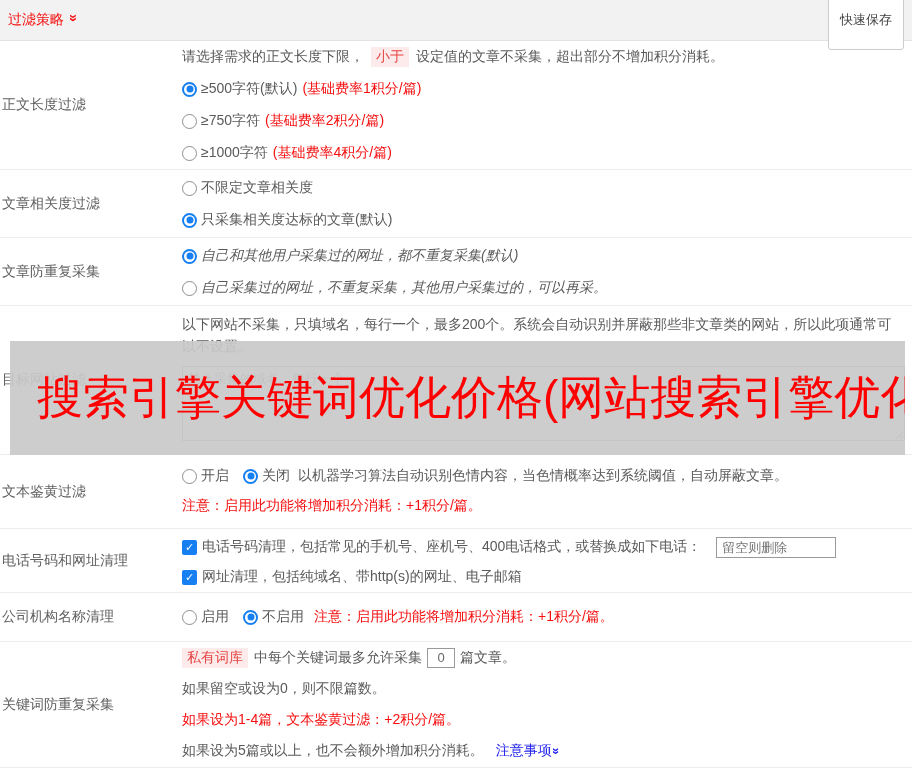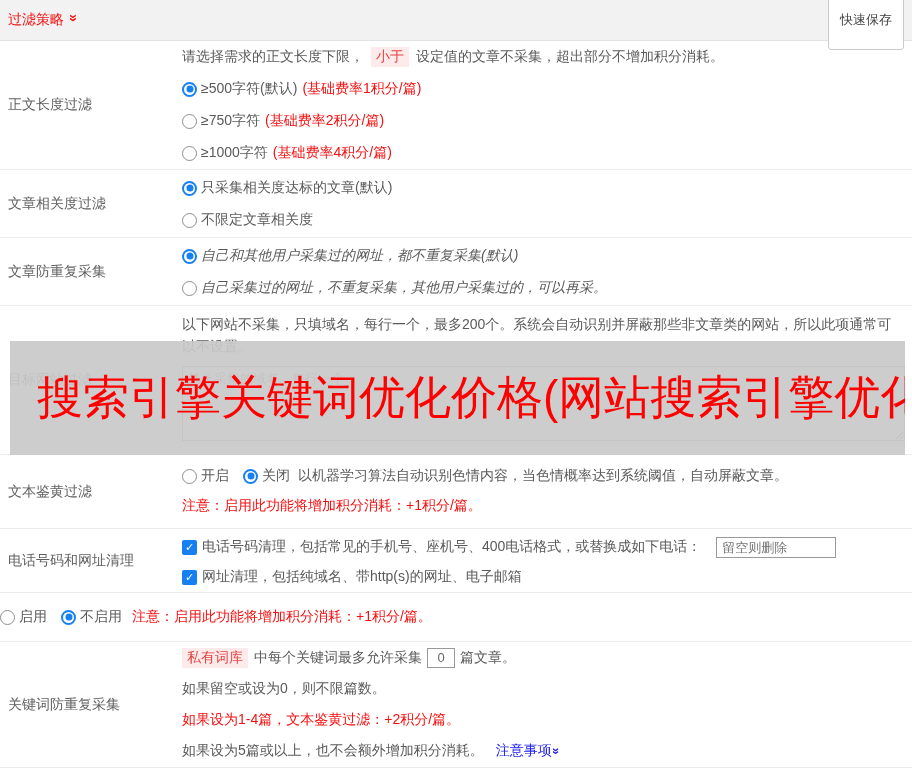--- a/index.html
+++ b/index.html
@@ -46,21 +46,21 @@
     cursor: pointer;
   }
   .row {
     display: flex;
     border-bottom: 1px solid #ececec;
     width: 100%;
   }
   .label-cell {
     flex: 0 0 182px;
     width: 182px;
-    padding-left: 8px;
+    padding-left: 2px;
     display: flex;
     align-items: center;
     color: #5f5f5f;
   }
   .content-cell { flex: 1; padding-right: 7px; min-width: 0; }
   .line { display: flex; align-items: center; white-space: nowrap; }
 
   .row-length   { height: 129px; }
   .row-length .line { height: 32px; }
   .row-rel      { height: 68px; }
@@ -216,26 +216,26 @@
       <span>≥1000字符</span>
       <span class="red note">(基础费率4积分/篇)</span>
     </div>
   </div>
 </div>
 
 <div class="row row-rel">
   <div class="label-cell">文章相关度过滤</div>
   <div class="content-cell">
     <div class="line">
+      <span class="radio"></span>
+      <span>不限定文章相关度</span>
+    </div>
+    <div class="line">
       <span class="radio on"></span>
       <span>只采集相关度达标的文章(默认)</span>
-    </div>
-    <div class="line">
-      <span class="radio"></span>
-      <span>不限定文章相关度</span>
     </div>
   </div>
 </div>
 
 <div class="row row-dedup">
   <div class="label-cell">文章防重复采集</div>
   <div class="content-cell">
     <div class="line">
       <span class="radio on"></span>
       <span>自己和其他用户采集过的网址，都不重复采集(默认)</span>
@@ -283,20 +283,21 @@
       <input class="phone-input" type="text" placeholder="留空则删除" style="">
     </div>
     <div class="line">
       <span class="checkbox">✓</span>
       <span>网址清理，包括纯域名、带http(s)的网址、电子邮箱</span>
     </div>
   </div>
 </div>
 
 <div class="row row-company">
+  <div class="label-cell">公司机构名称清理</div>
   <div class="content-cell">
     <div class="line">
       <span class="radio"></span>
       <span>启用</span>
       <span class="radio opt-gap on"></span>
       <span>不启用</span>
       <span class="red warn-inline">注意：启用此功能将增加积分消耗：+1积分/篇。</span>
     </div>
   </div>
 </div>

